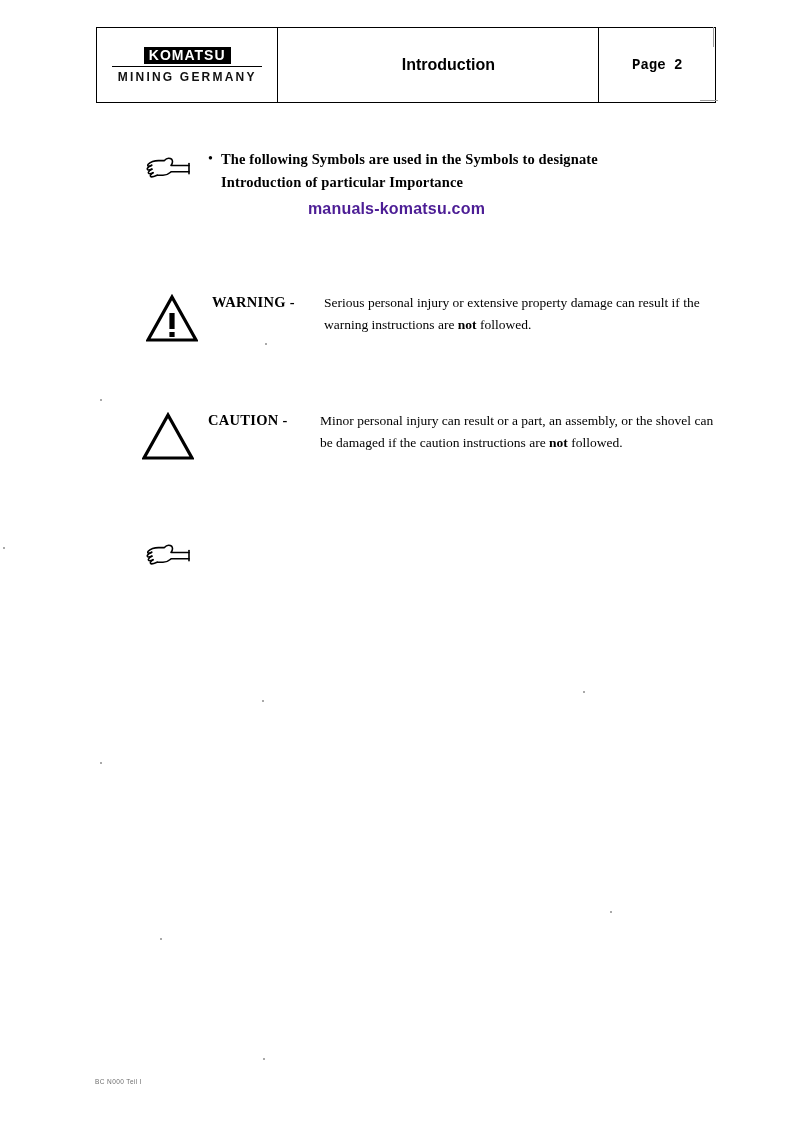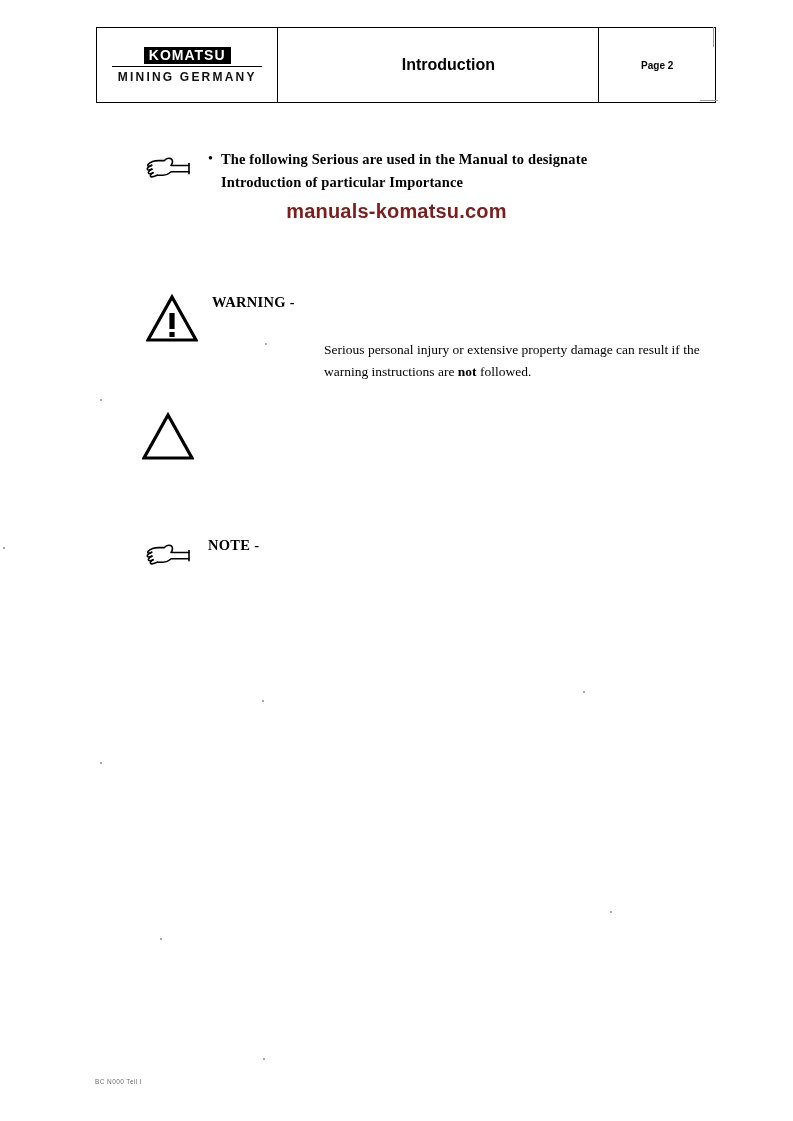--- a/index.html
+++ b/index.html
@@ -72,23 +72,23 @@
     margin: 2px auto 0 auto;
   }
 
   .header-title {
     font-family: "Liberation Sans", sans-serif;
     font-weight: bold;
     font-size: 16px;
     margin-left: 20px;
   }
   .header-page {
-    font-family: Liberation Sans, sans-serif;
-    font-weight: bold;
-    font-size: 10px;
+    font-family: Liberation Mono, monospace;
+    font-weight: bold;
+    font-size: 14px;
   }
   
   .hdr-artifact {
     position: absolute;
     background: #9a9a9a;
   }
 
   
   .row {
     position: absolute;
@@ -132,22 +132,22 @@
 
   
   .watermark {
     position: absolute;
     left: 0;
     right: 0;
     top: 200px;
     text-align: center;
     font-family: "Liberation Sans", sans-serif;
     font-weight: bold;
-    font-size: 20px;
-    color: #7f1d1d;
+    font-size: 16px;
+    color: #4c1d95;
     letter-spacing: .2px;
   }
 
   .row-warning { left: 132px; top: 292px; width: 620px; }
   .row-caution { left: 128px; top: 410px; width: 620px; }
   .row-note    { left: 128px; top: 535px; width: 620px; }
 
   
   .footer-code {
     position: absolute;
@@ -199,64 +199,67 @@
         <path d="M6.8 19.3 C5.3 20 4.1 20.9 3.6 21.8 C3 22.8 3.6 23.7 4.8 23.7 C5.9 23.7 7.2 23.1 8 22.7"></path>
         <path d="M8 22.9 C6.8 23.6 5.9 24.4 5.5 25.2 C5 26.1 5.6 26.9 6.7 26.9 C8.4 26.9 10.6 25.9 12.2 25.2"></path>
         <path d="M12.4 25.3 L18 25.3 C21 25.3 23.5 24 25.2 22.5 L26 21.8 L44 21.8"></path>
         <path d="M44 13.6 L44 23.8"></path>
       </g>
     </svg>
   </div>
   <div style="display:flex;">
     <div class="intro-bullet">•</div>
     <div>
-      <div class="intro-text">The following Serious are used in the Manual to designate</div>
+      <div class="intro-text">The following Symbols are used in the Symbols to designate</div>
       <div class="intro-text">Introduction of particular Importance</div>
     </div>
   </div>
 </div>
 
 <div class="watermark">manuals-komatsu.com</div>
 
 <div class="row row-warning">
   <div class="symbol-col">
     <svg width="52" height="50" viewBox="0 0 52 50">
       <path d="M26 3 L50 46 L2 46 Z" fill="none" stroke="#000" stroke-width="3.2" stroke-linejoin="miter"></path>
       <rect x="23.4" y="19" width="5.2" height="16" fill="#000"></rect>
       <rect x="23.4" y="38" width="5.2" height="5" fill="#000"></rect>
     </svg>
   </div>
   <div class="label-col">WARNING -</div>
-  <div class="text-col" style="width:400px;margin-top:47px;">
+  <div class="text-col" style="width:400px;">
     <span>Serious personal injury or extensive property damage can result if the warning instructions are </span><b>not</b><span> followed.</span>
   </div>
 </div>
 
 <div class="row row-caution">
   <div class="symbol-col">
     <svg width="52" height="50" viewBox="0 0 52 50">
       <path d="M26 3 L50 46 L2 46 Z" fill="none" stroke="#000" stroke-width="3.2" stroke-linejoin="miter"></path>
     </svg>
+  </div>
+  <div class="label-col">CAUTION -</div>
+  <div class="text-col" style="width:400px;">
+    <span>Minor personal injury can result or a part, an assembly, or the shovel can be damaged if the caution instructions are </span><b>not</b><span> followed.</span>
   </div>
 </div>
 
 <div class="row row-note">
   <div class="symbol-col">
     <svg width="46" height="34" viewBox="0 0 46 34">
       <g fill="none" stroke="#000" stroke-width="1.6" stroke-linejoin="round" stroke-linecap="round">
         <path d="M44 15.5 L26 15.5 C26 15.5 27.5 13.5 27.5 11.8 C27.5 9.5 25.5 8.3 23.6 8.3 C21.5 8.3 20.2 9.6 19.4 10.6 L13.5 10.6 C11 10.6 9.2 11 7.6 11.6 C5.6 12.4 4 13.3 3.2 14.2 C2.4 15.1 2.6 16.2 3.8 16.2 C4.8 16.2 6 15.6 6.8 15.2"></path>
         <path d="M6.3 15.4 C4.6 16.1 3.2 17.1 2.6 18 C1.9 19 2.4 20 3.6 20 C4.7 20 6.1 19.4 7 19"></path>
         <path d="M6.8 19.3 C5.3 20 4.1 20.9 3.6 21.8 C3 22.8 3.6 23.7 4.8 23.7 C5.9 23.7 7.2 23.1 8 22.7"></path>
         <path d="M8 22.9 C6.8 23.6 5.9 24.4 5.5 25.2 C5 26.1 5.6 26.9 6.7 26.9 C8.4 26.9 10.6 25.9 12.2 25.2"></path>
         <path d="M12.4 25.3 L18 25.3 C21 25.3 23.5 24 25.2 22.5 L26 21.8 L44 21.8"></path>
         <path d="M44 13.6 L44 23.8"></path>
       </g>
     </svg>
   </div>
-  <div class="label-col">NOTE -</div>
 </div>
 
 <div class="footer-code">BC N000 Teil I</div>
 
 <div class="speck" style="left:265px; top:343px; width:2px; height:2px;"></div>
 <div class="speck" style="left:100px; top:399px; width:2px; height:2px;"></div>
 <div class="speck" style="left:3px; top:547px; width:2px; height:2px;"></div>
 <div class="speck" style="left:262px; top:700px; width:2px; height:2px;"></div>
 <div class="speck" style="left:583px; top:691px; width:2px; height:2px;"></div>
 <div class="speck" style="left:100px; top:762px; width:2px; height:2px;"></div>

